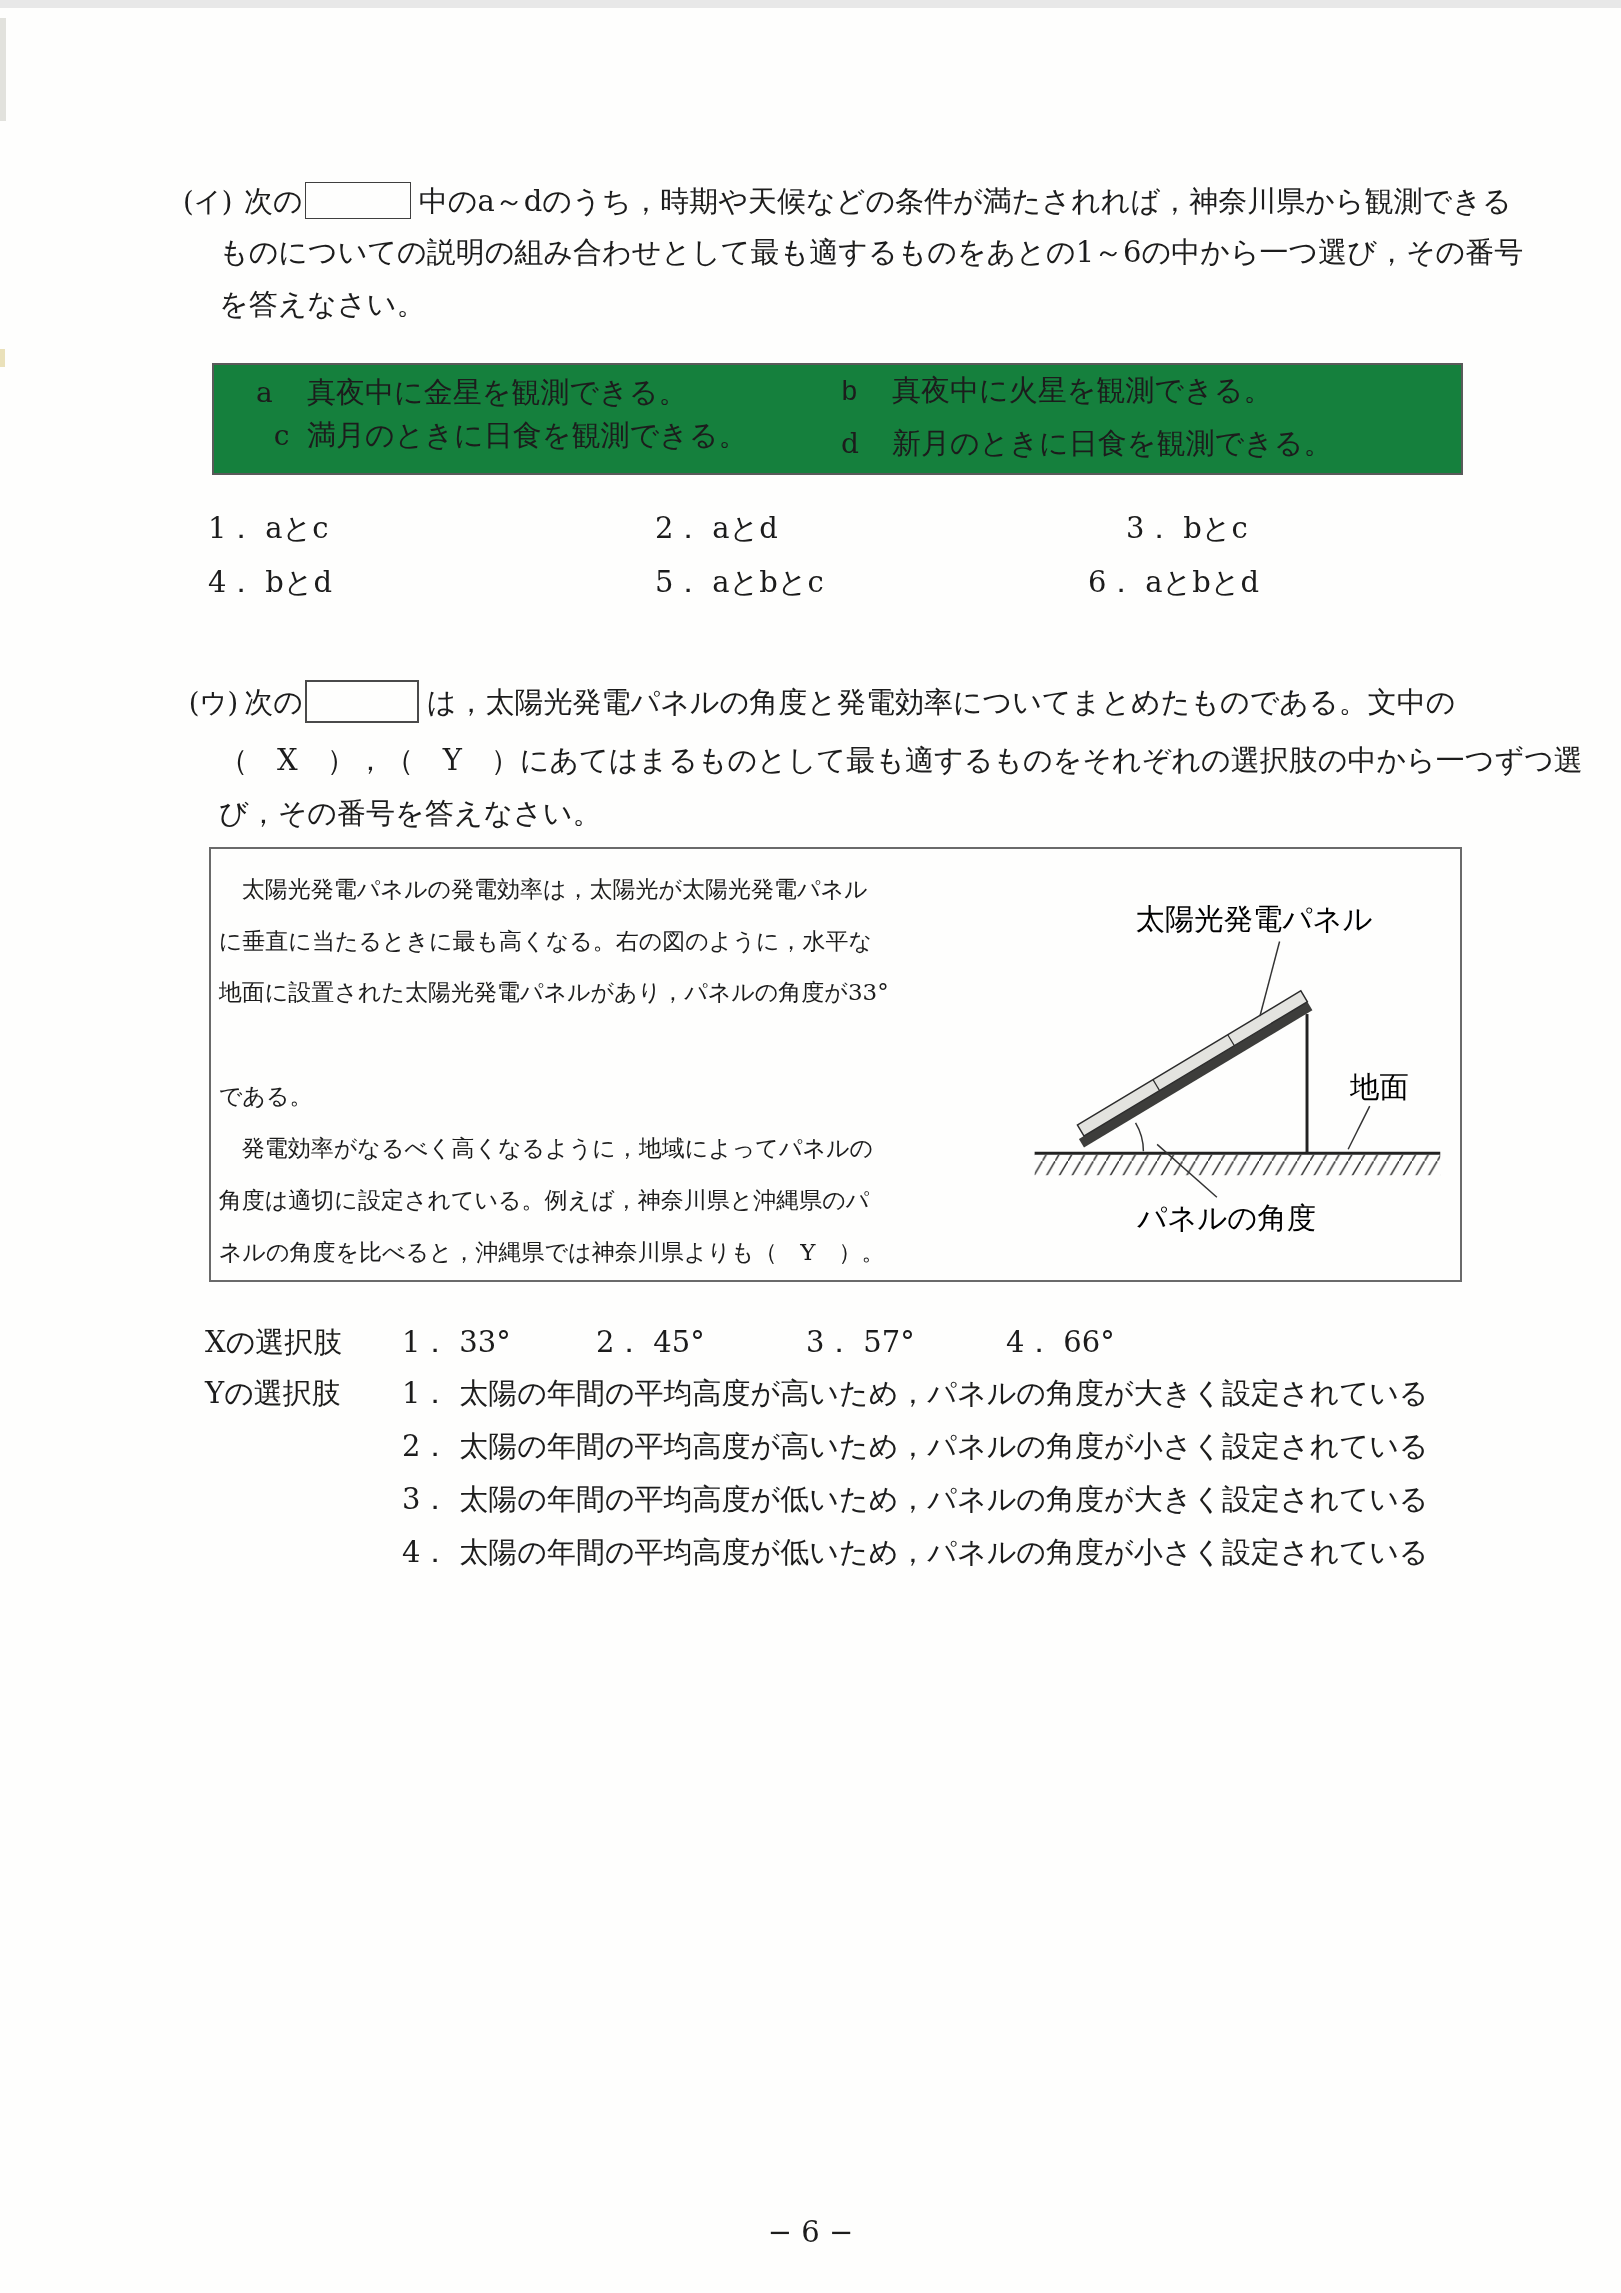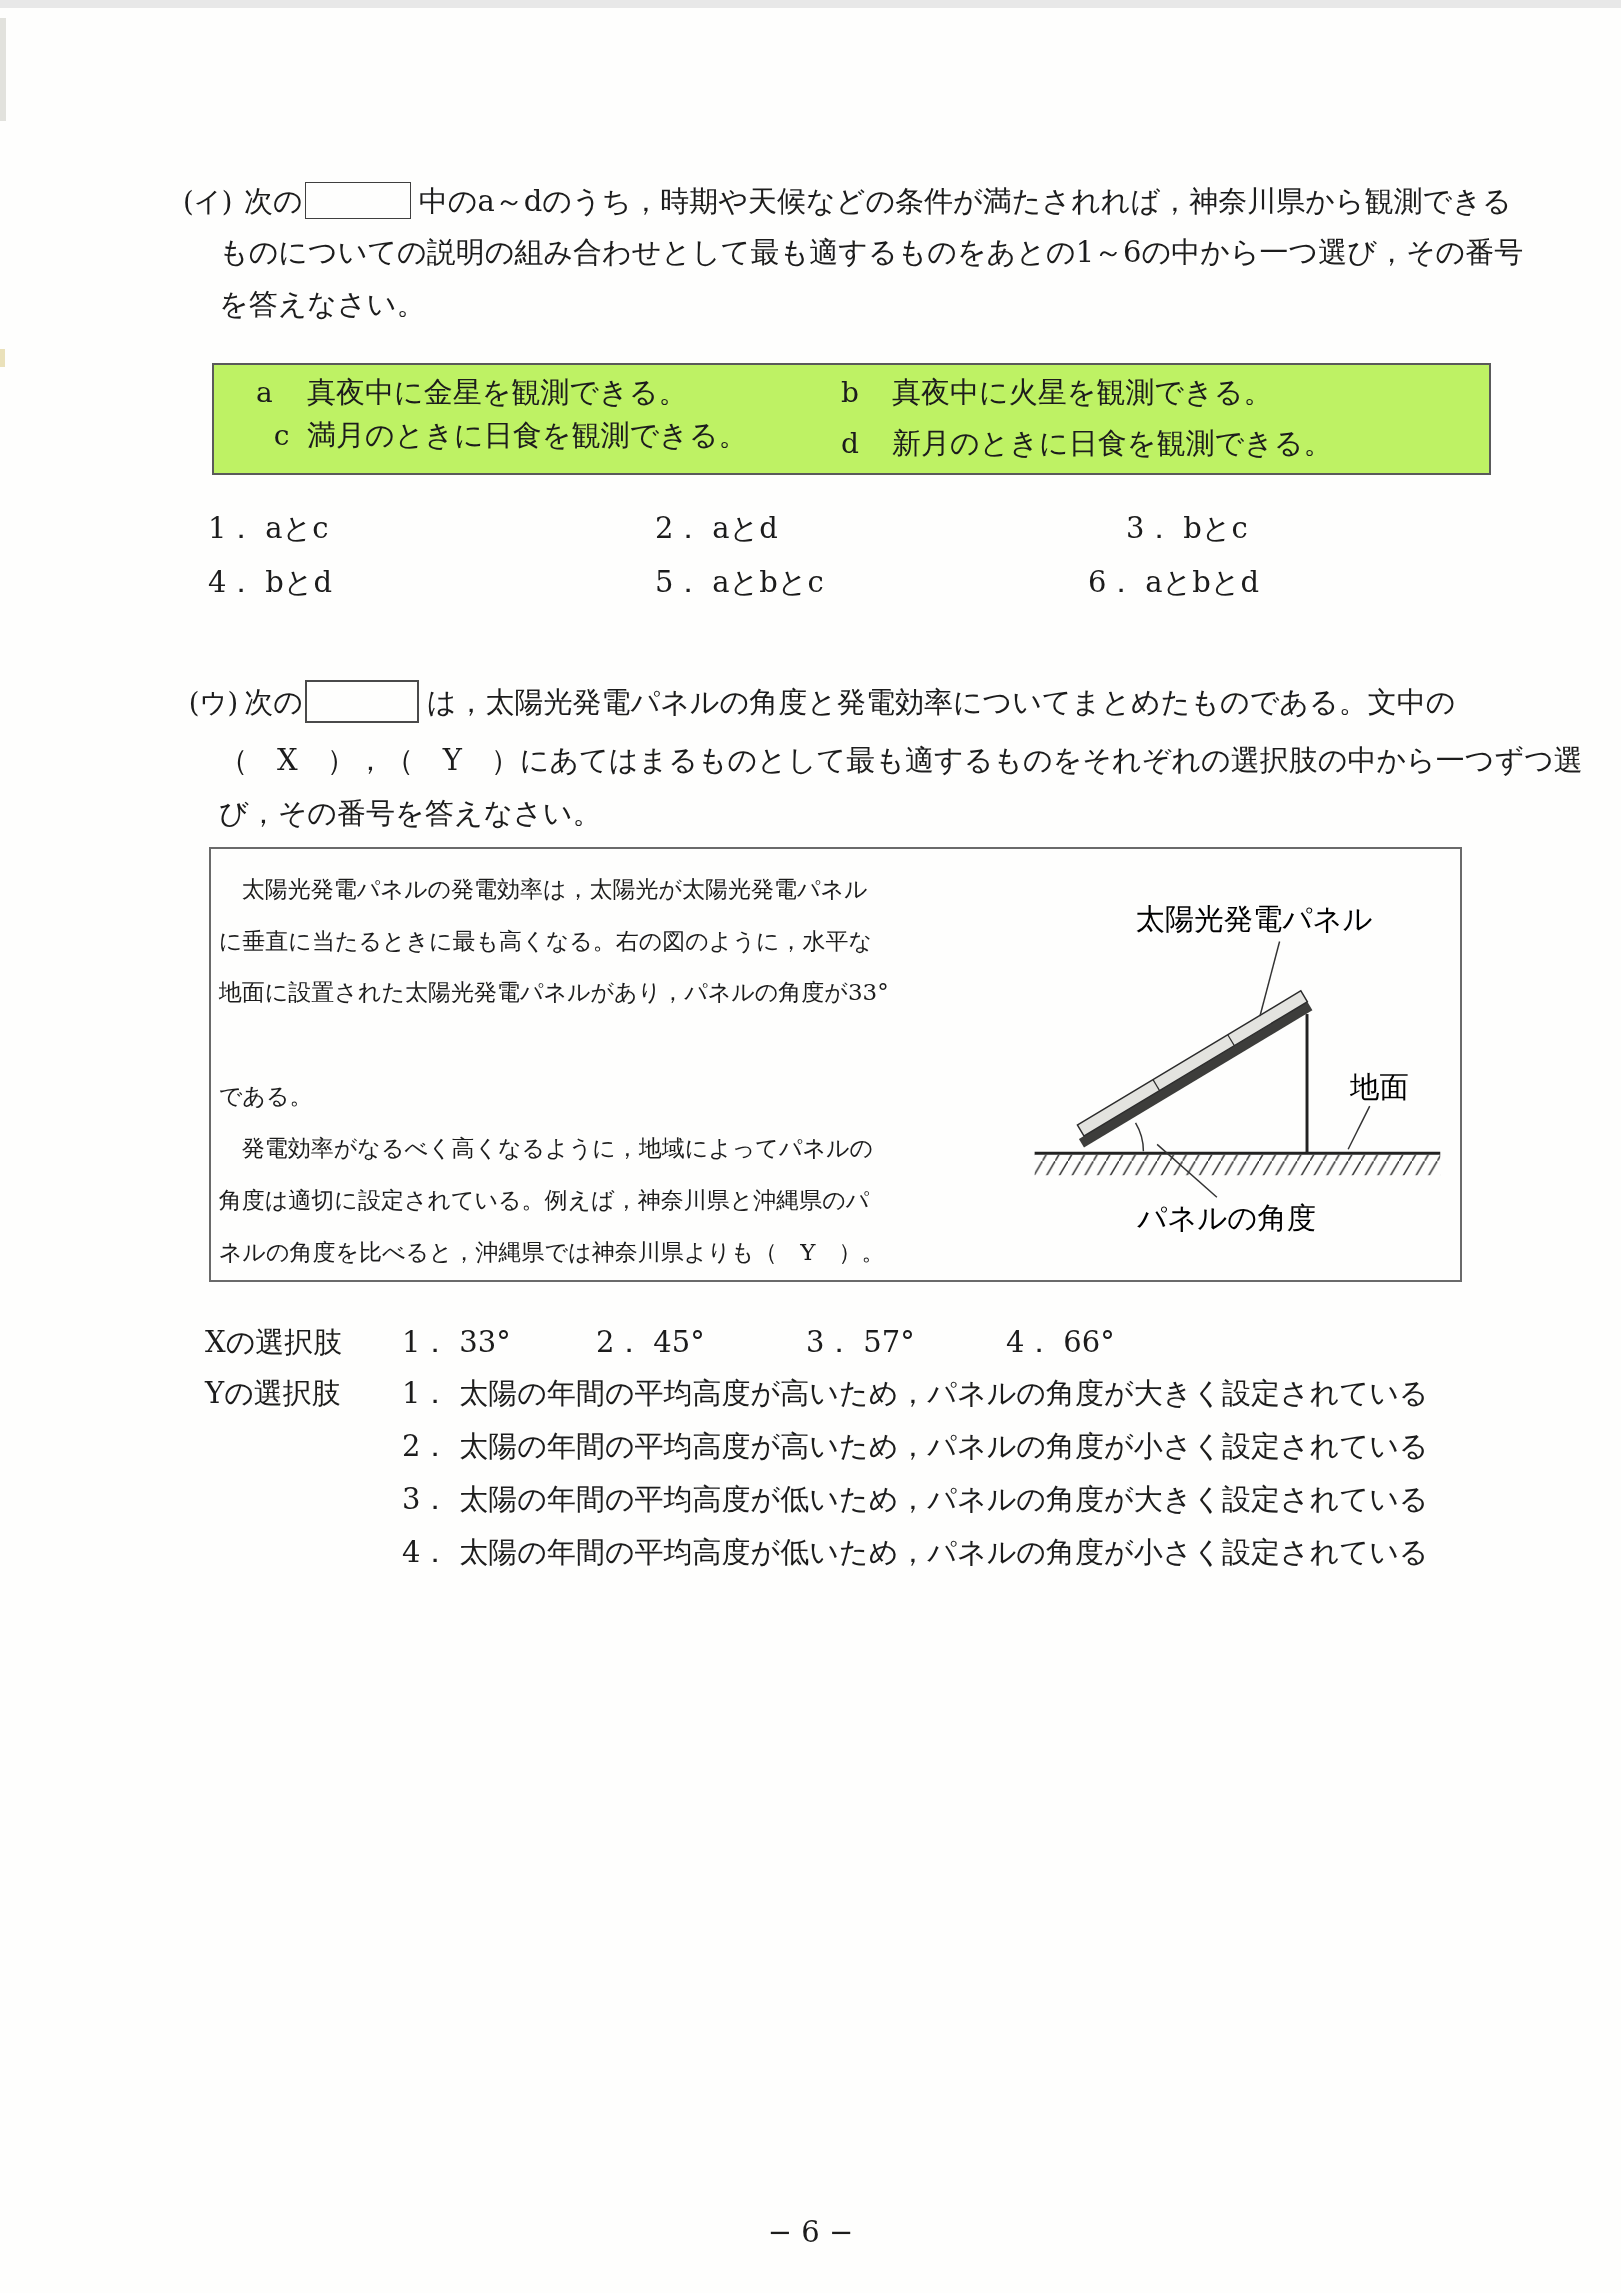--- a/index.html
+++ b/index.html
@@ -17,21 +17,21 @@
   .pre{display:inline-block;width:59px;}
   .blankbox{
     display:inline-block;vertical-align:middle;
     background:#fefefd;margin:0 7.8px 5.9px 2px;
   }
   .blankbox.bi{width:104px;height:35px;border:1.5px solid #3f3f3f;}
   .blankbox.bu{width:110px;height:39px;border:2.5px solid #4a4a4a;}
 
   .optbox{
     position:absolute;top:355px;left:212px;width:1247px;height:108px;
-    border:2.5px solid #5a5a5a;background:#bef264;padding-left:28px;
+    border:2.5px solid #5a5a5a;background:#15803d;
   }
   .opt{position:absolute;font-size:29px;line-height:41px;white-space:nowrap;}
   .optkey{display:inline-block;width:51px;font-size:28px;}
 
   .choice{position:absolute;font-size:29px;line-height:41px;white-space:nowrap;}
   .cnum{display:inline-block;margin-right:9.8px;}
 
   .bigbox{
     position:absolute;top:839px;left:209px;width:1249px;height:431px;
     border:2.9px solid #6a6a6a;background:#fefefd;
@@ -57,21 +57,21 @@
   <div class="tline" style="top:173px;left:183px;">
     <span class="qlabel">(イ)</span><span class="pre">次の</span><span class="blankbox bi"></span><span>中のa～dのうち，時期や天候などの条件が満たされれば，神奈川県から観測できる</span>
   </div>
   <div class="tline" style="top:224px;left:219px;">ものについての説明の組み合わせとして最も適するものをあとの1～6の中から一つ選び，その番号</div>
   <div class="tline" style="top:276px;left:219px;">を答えなさい。</div>
 
   <div class="optbox">
     <span class="opt" style="top:6.9px;left:42px;">
       <span class="optkey">a</span><span>真夜中に金星を観測できる。</span>
     </span>
-    <span class="opt" style="top:6.9px;left:627px;">
+    <span class="opt" style="top:6.9px;left:627px;font-family:Liberation Mono, monospace;">
       <span class="optkey">b</span><span>真夜中に火星を観測できる。</span>
     </span>
     <span class="opt" style="top:50px;left:42px;text-align:center;">
       <span class="optkey">c</span><span>満月のときに日食を観測できる。</span>
     </span>
     <span class="opt" style="top:58px;left:627px;">
       <span class="optkey">d</span><span>新月のときに日食を観測できる。</span>
     </span>
   </div>
 

